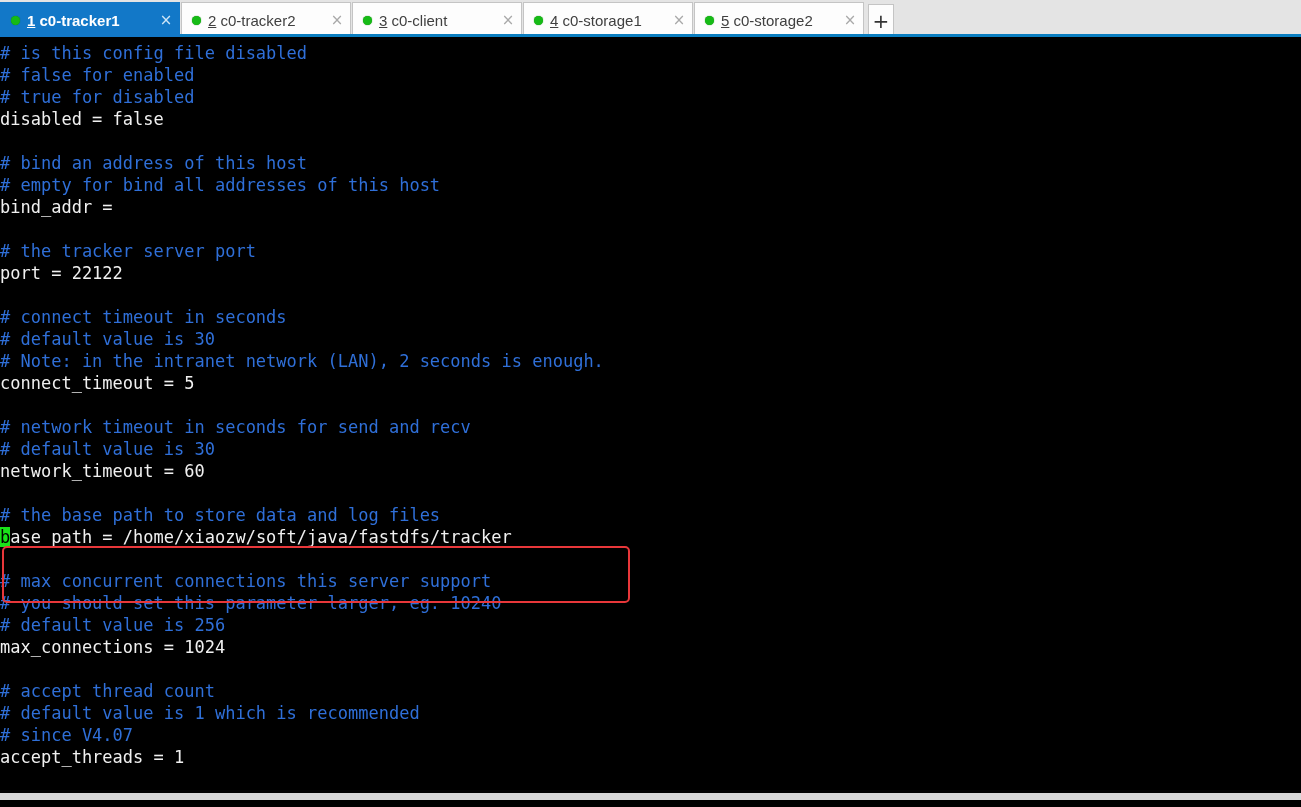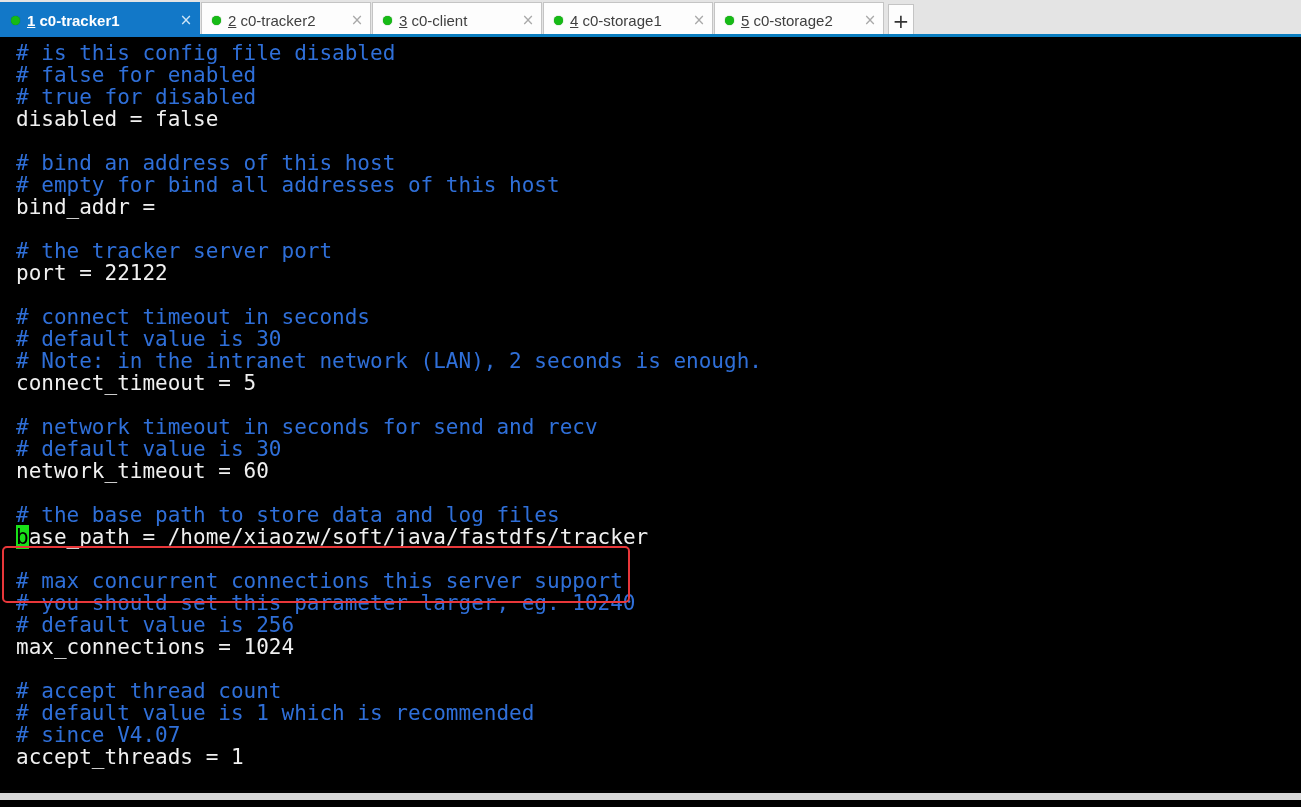--- a/index.html
+++ b/index.html
@@ -45,21 +45,21 @@
     background: #fdfdfd;
     border: 1px solid #c4c4c4;
     border-bottom: none;
     margin-right: 1px;
     cursor: default;
     flex: 0 0 auto;
   }
   .tab.active {
     background: #1278c8;
     border-color: #1278c8;
-    width: 200px;
+    width: 180px;
     z-index: 3;
   }
   .tab .dot {
     width: 9px;
     height: 9px;
     border-radius: 50%;
     background: #16bb16;
     flex: 0 0 auto;
     margin-right: 7px;
     box-shadow: 0 0 1px #0a7a0a;
@@ -112,24 +112,24 @@
   
   #terminal {
     position: relative;
     width: 1301px;
     height: 763px;
     background: #000000;
     overflow: hidden;
   }
   #termtext {
     position: absolute;
-    left: 16px;
+    left: 0px;
     top: 5px;
     font-family: "DejaVu Sans Mono", monospace;
-    font-size: 21px;
+    font-size: 17px;
     line-height: 22px;
     white-space: pre;
     color: #e9e9e9;
   }
   .ln { height: 22px; }
   .cmt { color: #2f6fd8; }
   .code { color: #f0f0f0; }
   .cursor {
     background: #19e219;
     color: #000000;

